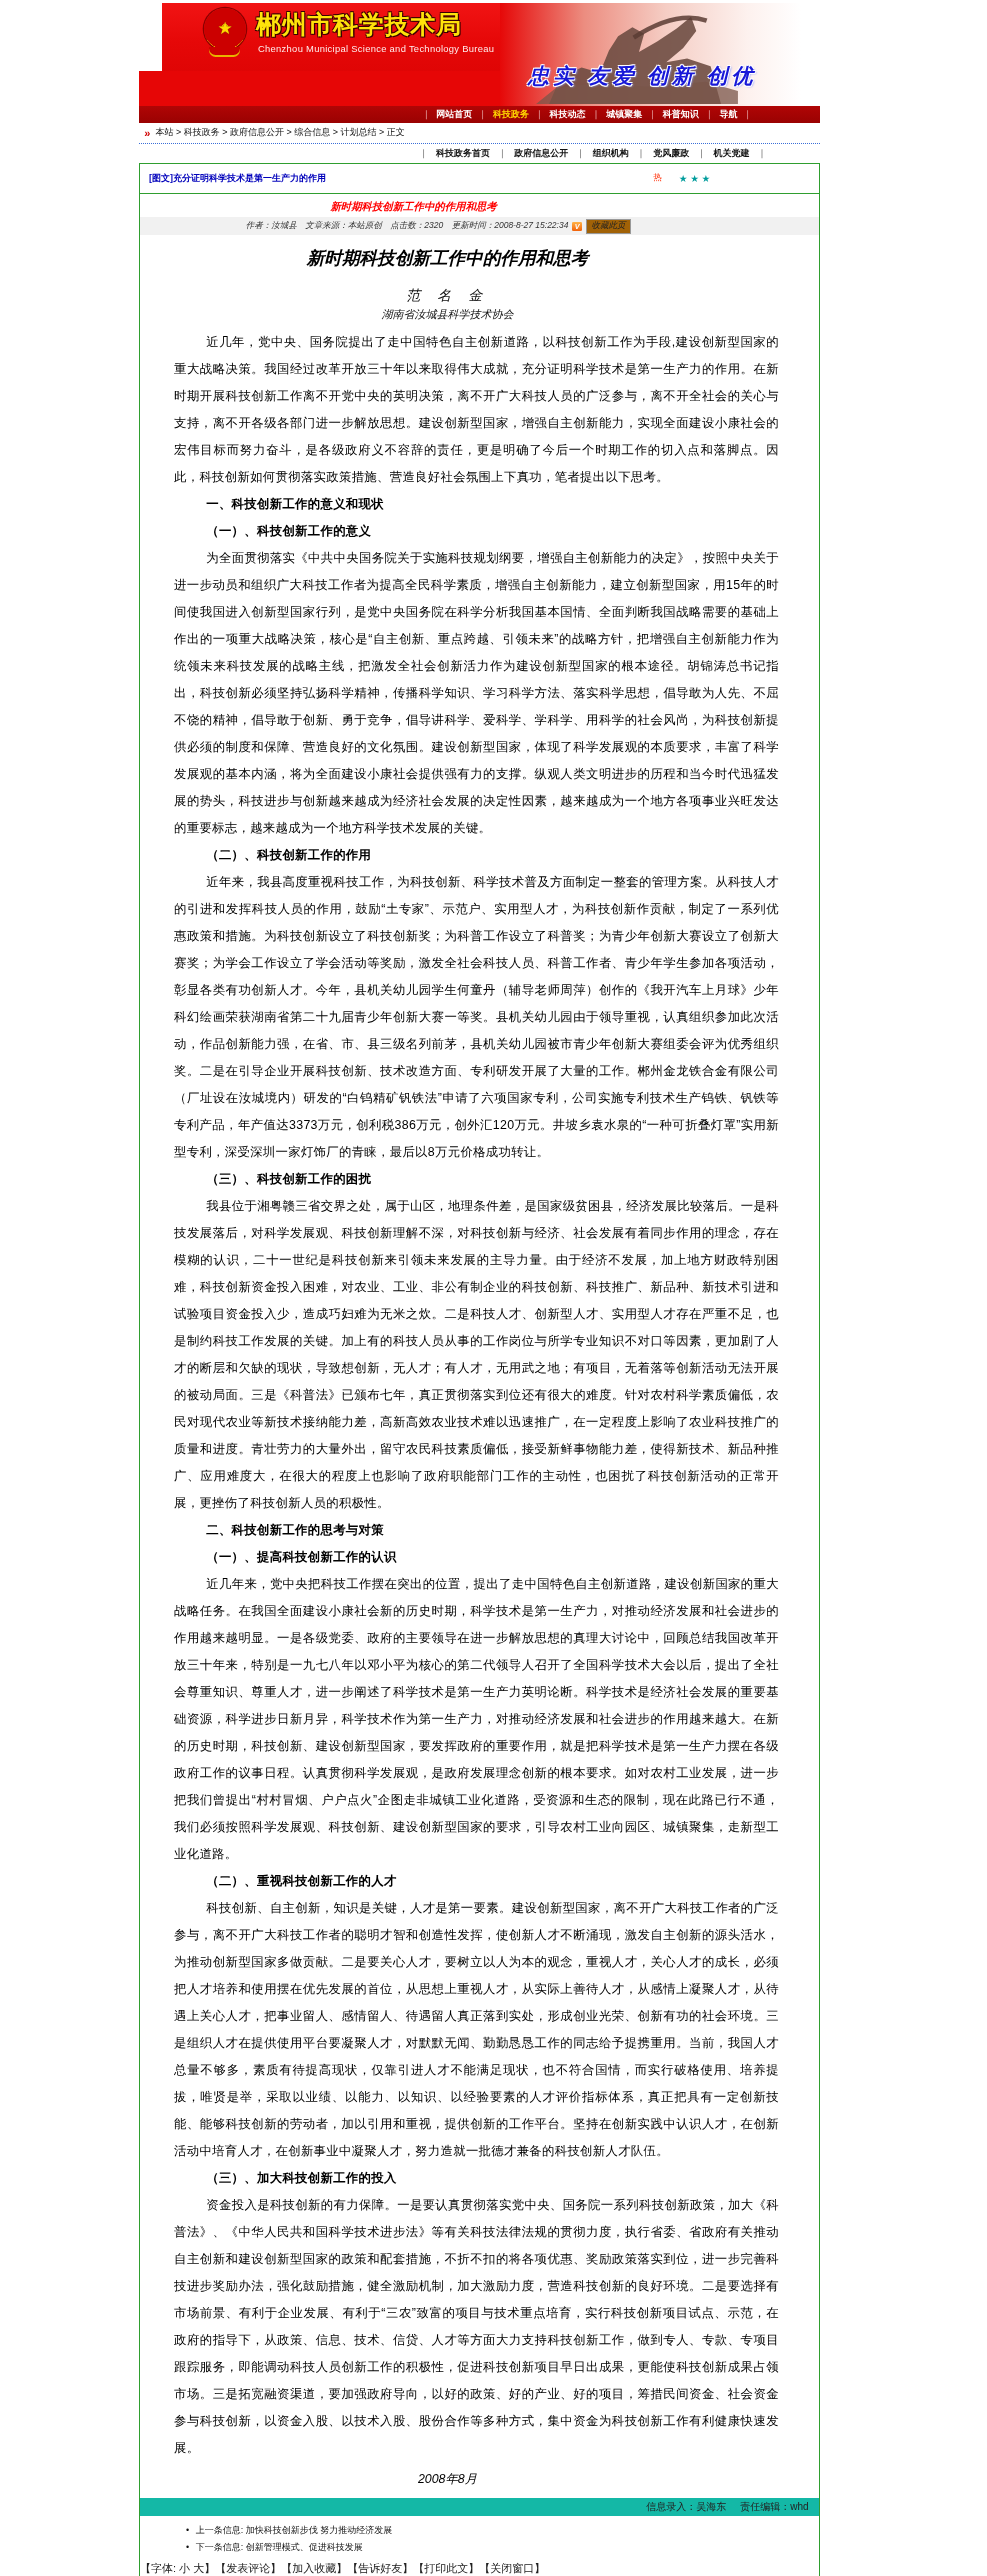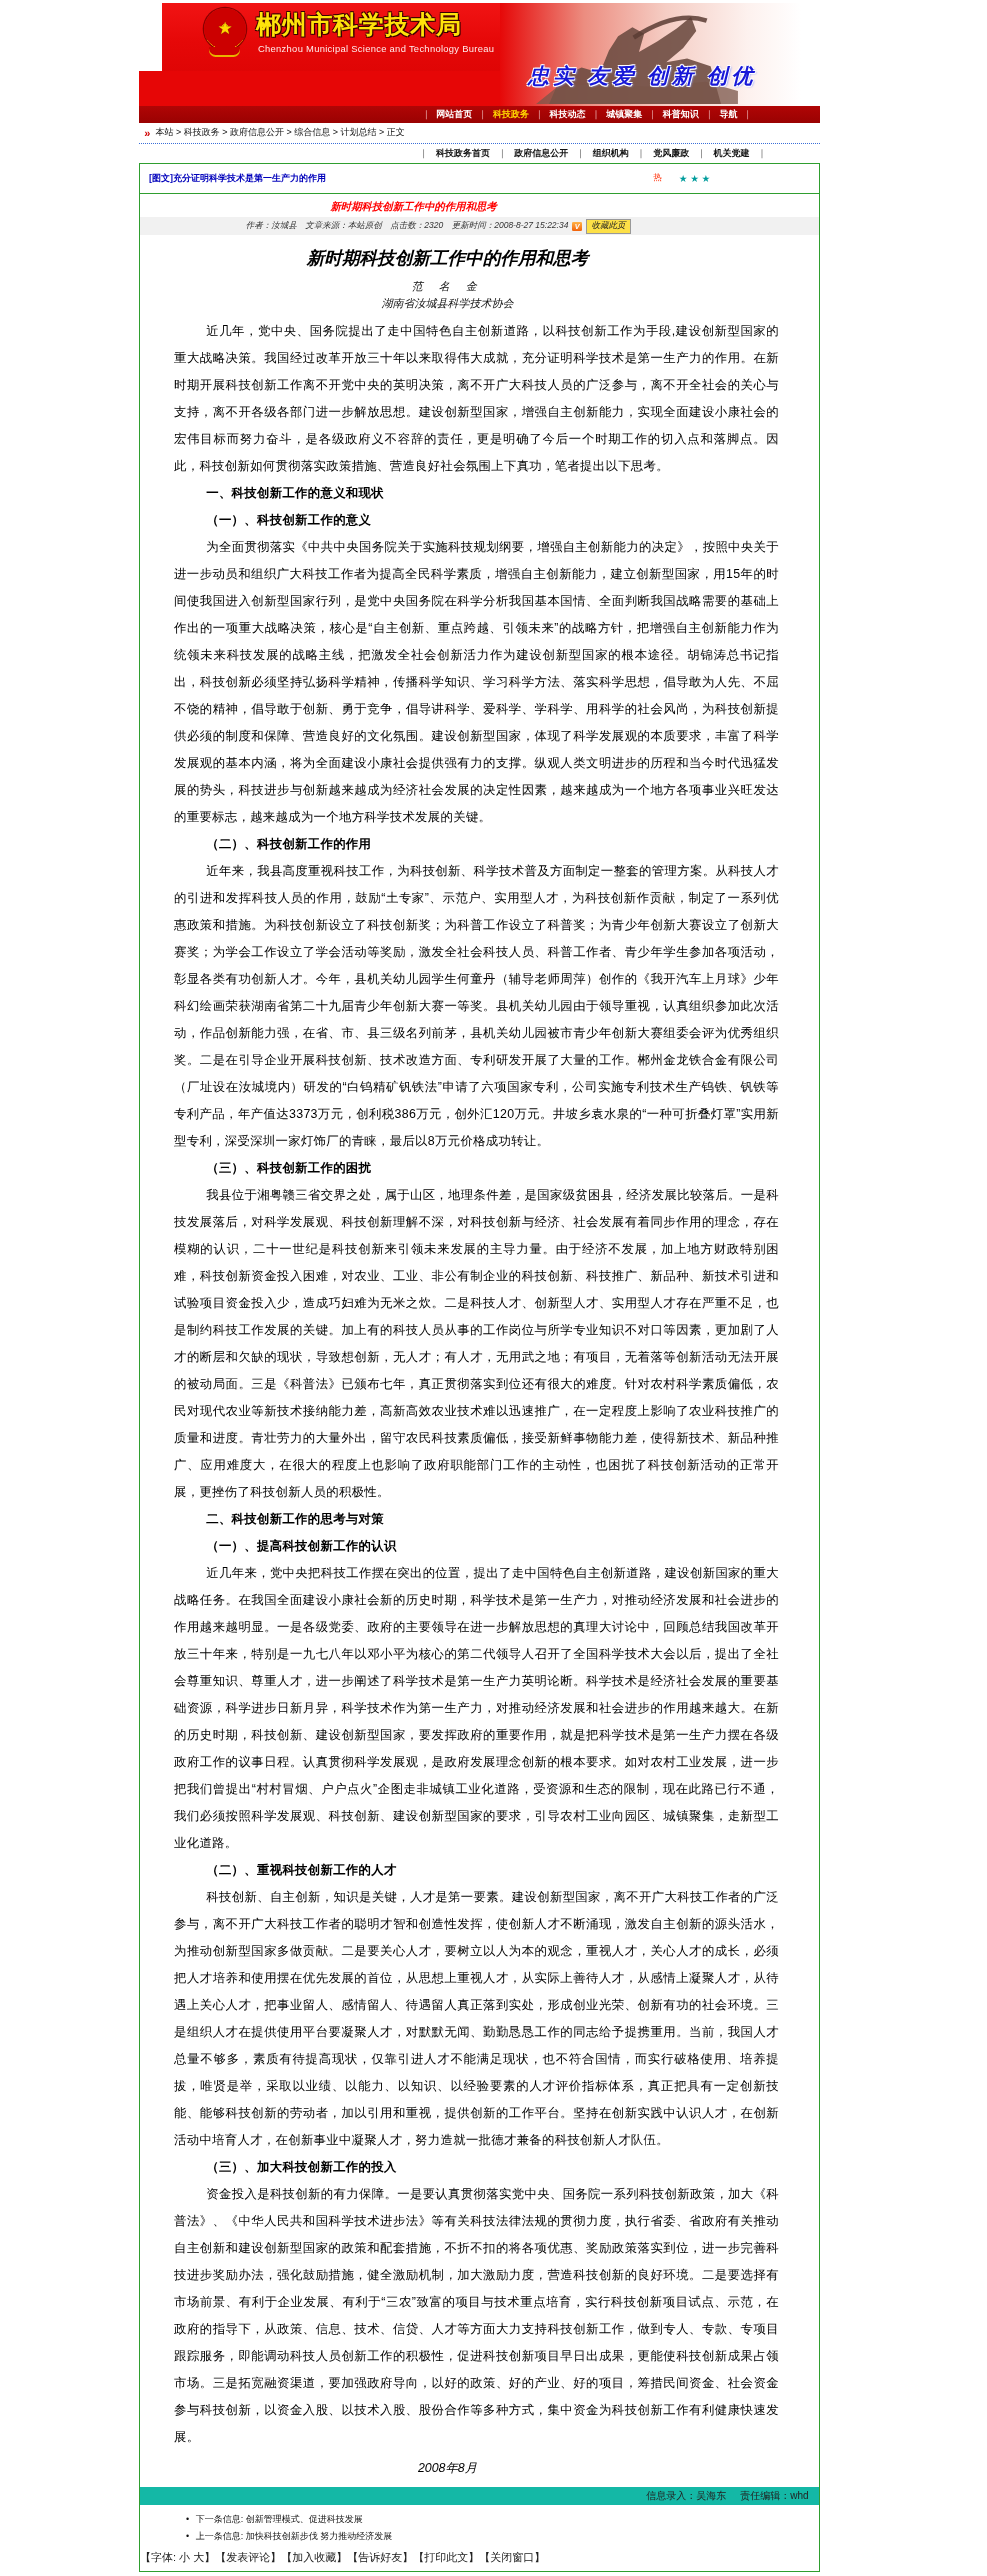--- a/index.html
+++ b/index.html
@@ -39,24 +39,24 @@
   .gbar-title{color:#0000bb;font-weight:bold;font-size:9px;}
   .gbar-spacer{flex:1;}
   .hot{color:#ff2a00;font-size:8.5px;margin-right:17px;}
   .stars{color:#009c9c;font-size:9.8px;letter-spacing:2.6px;}
   .czone{width:547px;text-align:center;font-style:italic;}
   .red-title-row{padding:5.9px 0 3.9px 0;}
   .red-title{color:#ff0000;font-weight:bold;font-size:10.4px;}
   .meta{height:18px;background:#f1f1f1;display:flex;align-items:center;}
   .meta .czone{display:flex;align-items:center;justify-content:center;font-size:8.5px;color:#333;gap:3.9px;padding-left:25px;}
   .vbadge{display:inline-block;width:9.8px;height:9.8px;background:linear-gradient(180deg,#ffb347,#f2620a);color:#fff;font-weight:bold;font-size:7.2px;line-height:9.8px;text-align:center;border-radius:1.3px;}
-  .favbtn{border:0.7px solid #999;background:#fde047;font-size:8.5px;color:#222;padding:0.7px 4.6px;cursor:pointer;}
+  .favbtn{border:0.7px solid #999;background:#a16207;font-size:8.5px;color:#222;padding:0.7px 4.6px;cursor:pointer;}
   .art{padding:6.5px 40px 0 34px;}
   .btitle{font-size:17.6px;font-weight:bold;color:#000;margin-top:3.9px;}
-  .author{font-size:11px;color:#111;letter-spacing:6.5px;margin-top:9px;}
+  .author{font-size:14px;color:#111;letter-spacing:6.5px;margin-top:17px;}
   .affil{font-size:11px;color:#111;margin-top:2.6px;margin-bottom:6.5px;}
   .art .p,.art .h1,.art .h2{font-size:12.4px;line-height:27px;letter-spacing:0.3px;color:#000;text-align:justify;text-indent:2.6em;}
   .art .h1,.art .h2{font-weight:bold;}
   .date-line{font-size:12.4px;margin:9px 0 10.4px 0;}
   .edbar{height:17.6px;background:#14b8a6;font-size:10px;color:#222;line-height:17.6px;text-align:right;padding-right:10.4px;}
   .pn{padding:5.9px 0 1.3px 46px;font-size:9px;color:#111;}
   .pn .row{line-height:17.6px;cursor:pointer;}
   .pn .dot{margin-right:6.5px;}
   .tools{text-align:left;font-size:11px;color:#222;padding:2.6px 6.5px 6.5px 0;}
   .tools span{cursor:pointer;}
@@ -167,22 +167,22 @@
         </div>
       <div class="czone date-line">2008年8月</div>
     </div>
 
     <div class="edbar">
       <span>信息录入：吴海东</span>&nbsp;&nbsp;&nbsp;&nbsp;
       <span>责任编辑：whd</span>
     </div>
 
     <div class="pn">
+      <div class="row"><span class="dot">•</span><span>上一条信息: 加快科技创新步伐 努力推动经济发展</span></div>
       <div class="row"><span class="dot">•</span><span>下一条信息: 创新管理模式、促进科技发展</span></div>
-      <div class="row"><span class="dot">•</span><span>上一条信息: 加快科技创新步伐 努力推动经济发展</span></div>
     </div>
 
     <div class="tools">
       <span>【字体: 小 大】【发表评论】【加入收藏】【告诉好友】【打印此文】【关闭窗口】</span>
     </div>
   </div>
 
   <div class="comments">
     <span class="c-label">网友评论：</span>
     <span class="c-note">（只显示最新10条。评论内容只代表网友观点，与本站立场无关！）</span>

